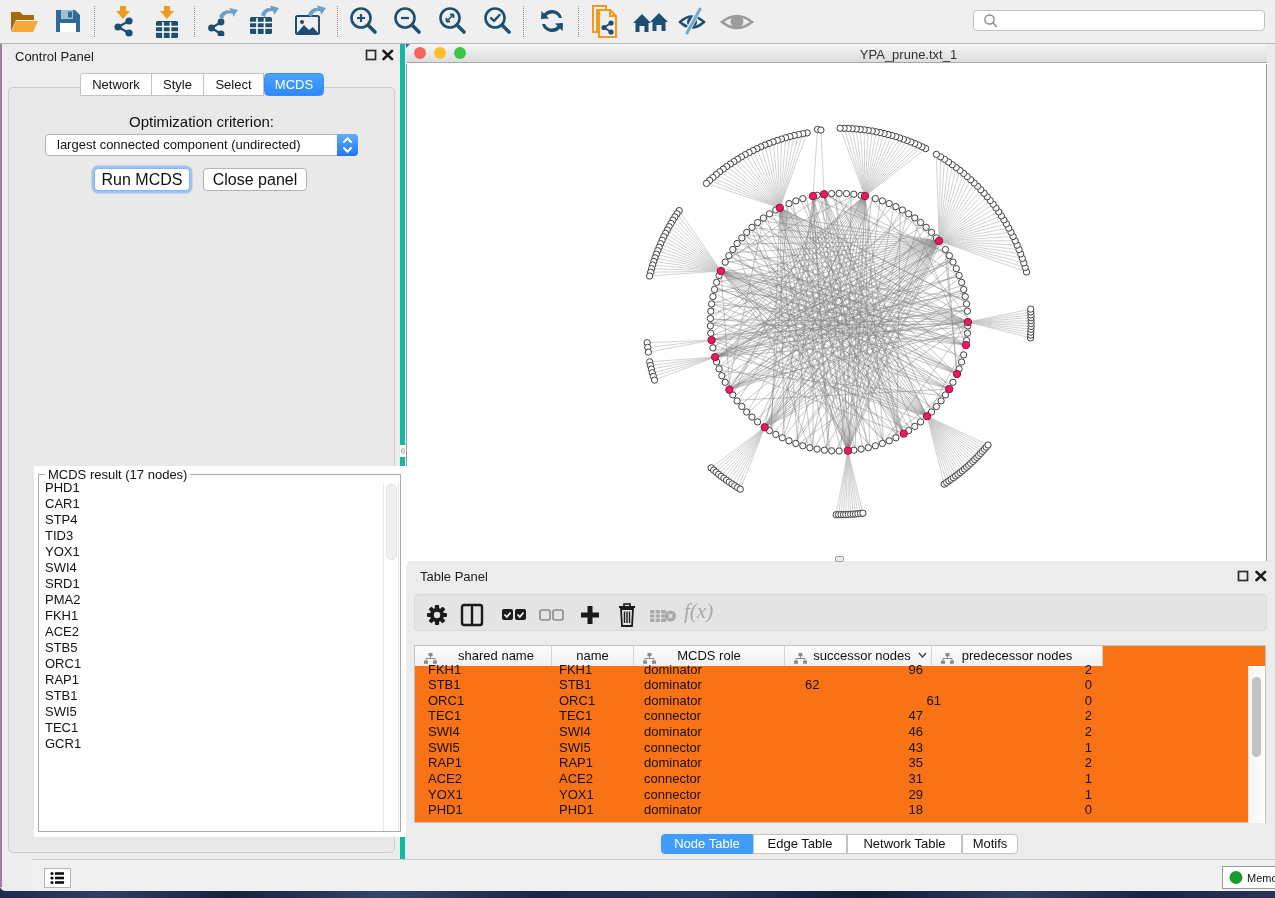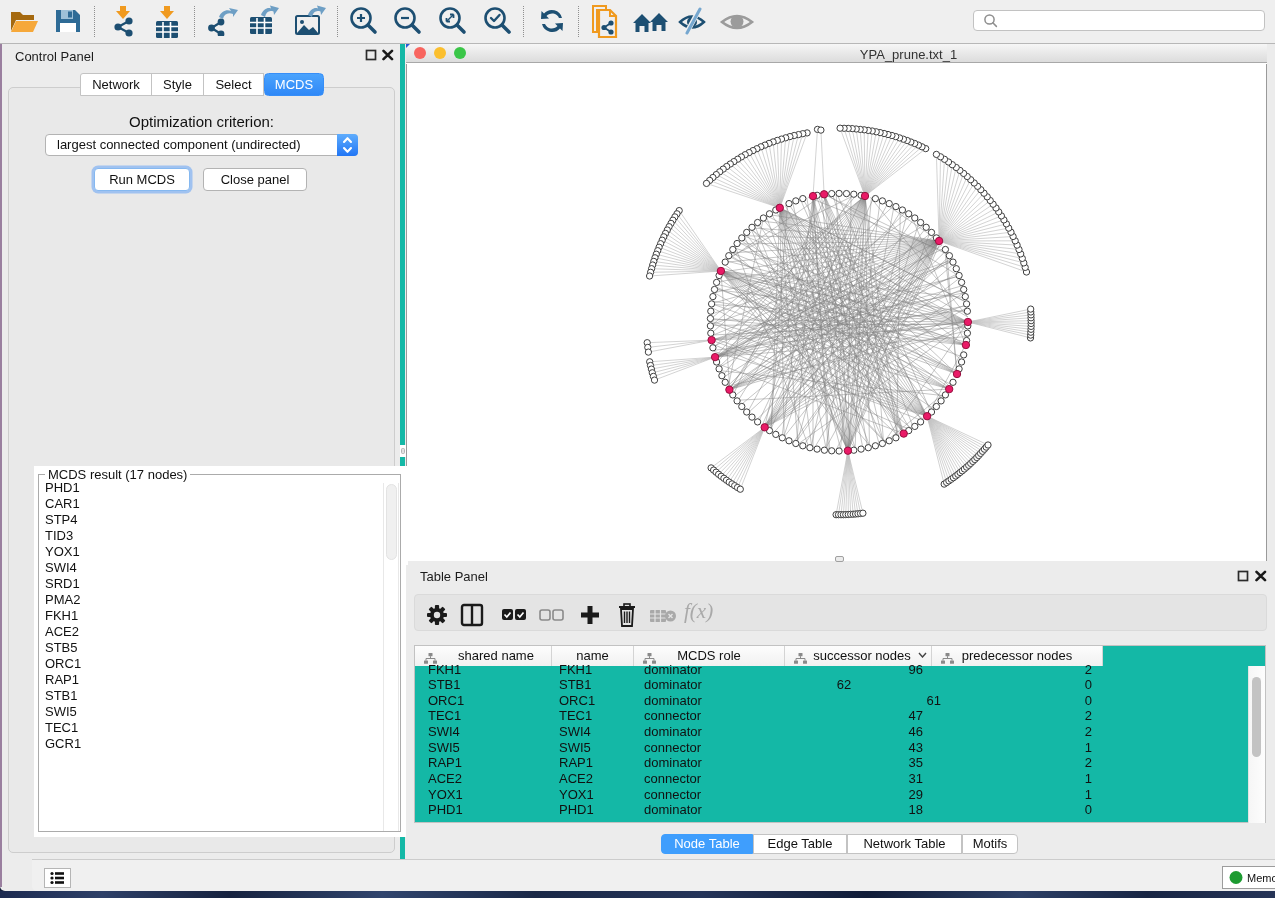--- a/index.html
+++ b/index.html
@@ -18,42 +18,42 @@
 
 
 #cpanel { position:absolute; left:4px; top:44px; width:401px; height:815px; background:#ececec; border-right:5px solid #14b8a6; }
 #cp-title { position:absolute; left:11px; top:5px; font-size:13px; color:#1c1c1c; }
 #cp-content { position:absolute; left:4px; top:43px; width:387px; height:766px; background:#e9e9e9; border:1px solid #cdcdcd; border-radius:5px; }
 .tab { position:absolute; top:29px; height:23px; font-size:13px; color:#111; background:#fff; border:1px solid #c3c3c3; text-align:center; line-height:21px; }
 .tabsel { background:linear-gradient(#4aa3fd,#2f88f7); color:#fff; border:1px solid #368ef8; border-radius:4.5px; }
 #optlabel { position:absolute; left:0; top:69px; width:395px; text-align:center; font-size:15px; color:#111; }
 #dropdown { position:absolute; left:41px; top:90px; width:313px; height:22px; background:#fff; border:1px solid #b3b3b3; border-radius:4px; font-size:13px; color:#111; line-height:20px; padding-left:11px; }
 #ddbtn { position:absolute; right:-1px; top:-1px; width:21px; height:22px; border-radius:0 4px 4px 0; background:linear-gradient(#5fadfd,#2176f5); }
-.btn { position:absolute; top:124px; height:23px; background:#fff; border:1px solid #b3b3b3; border-radius:4px; font-size:13px; color:#111; text-align:center; line-height:21px; }
+.btn { position:absolute; top:124px; height:23px; background:#fff; border:1px solid #b3b3b3; border-radius:4px; font-size:16px; color:#111; text-align:center; line-height:21px; }
 #runbtn { left:90px; width:96px; border:1px solid #85b8f0; box-shadow:0 0 0 2.5px rgba(121,174,245,.65); }
 #closebtn { left:199px; width:104px; }
 #mcdsbox { position:absolute; left:12px; top:422px; width:374px; height:371px; background:#fff;margin-left:18px; }
 #mcdsfs { position:absolute; left:4px; top:8px; width:363px; height:358px; border:1px solid #ababab; }
 #mcdslegend { position:absolute; left:6px; top:-8px; background:#fff; padding:0 3px; font-size:13px; color:#111; }
 #mcdslist { position:absolute; left:11px; top:13.5px; width:330px; font-size:13px; color:#111; line-height:16px; }
 #mcdssb { position:absolute; left:349px; top:17px; width:16px; height:348px; background:#ffffff; border-left:1px solid #e8e8e8; border-right:1px solid #e8e8e8; }
 #mcdssbthumb { position:absolute; left:2px; top:1px; width:11px; height:76px; background:#f0f0f0; border:1px solid #e3e3e3; border-radius:6px; }
 
 
 #netpanel { position:absolute; left:406px; top:44px; width:861px; height:517px; background:#fff; }
 #nettitle { position:absolute; left:0; top:0; width:861px; height:19px; background:linear-gradient(#f6f6f6,#dcdcdc); border-bottom:1px solid #a8a8a8; }
 .tl { position:absolute; top:3px; width:12px; height:12px; border-radius:50%; }
 #nettitletext { position:absolute; top:3px; width:100%; text-align:center; padding-left:144px; font-size:13px; color:#333; }
 #netcanvas { position:absolute; left:0; top:20px; width:861px; height:497px; background:#fff; border-left:1px solid #9a9a9a; border-right:1px solid #9a9a9a; }
 
 
 #tpanel { position:absolute; left:406px; top:565px; width:861px; height:294px; background:#ececec; }
 #tp-title { position:absolute; left:14px; top:4px; font-size:13px; color:#1c1c1c; }
 #tp-toolbar { position:absolute; left:8px; top:29px; width:853px; height:37px; background:#e4e4e4; border:1px solid #dadada; border-radius:4px; }
-#tbl { position:absolute; left:8px; top:80px; width:852px; height:178px; background:#14b8a6; border:1px solid #c2c2c2; }
+#tbl { position:absolute; left:8px; top:80px; width:852px; height:178px; background:#f97316; border:1px solid #c2c2c2; }
 .th { position:absolute; top:0; height:20px; border-right:1px solid #d4d4d4; background:linear-gradient(#fdfdfd,#f1f1f1); font-size:13px; color:#111; text-align:center; line-height:20px; }
 .row { position:absolute; font-size:13px; color:#111; height:16px; line-height:16px; }
 #tbl-sb { position:absolute; right:0px; top:20px; width:17px; height:157px; background:linear-gradient(90deg,#f6f6f6,#fdfdfd); border-left:1px solid #e3e3e3; }
 #tbl-thumb { position:absolute; left:3px; top:11px; width:9px; height:80px; background:#c3c3c3; border-radius:5px; }
 .btab { position:absolute; top:269px; height:20px; background:#fff; border:1px solid #c3c3c3; font-size:13px; color:#111; text-align:center; line-height:18px; }
 
 
 #statusbar { position:absolute; left:0; top:859px; width:1275px; height:32px; background:#f0f0f0; border-top:1px solid #cccccc; border-radius:0 0 5px 5px;margin-left:32px; }
 #listbtn { position:absolute; left:12px; top:8px; width:27px; height:20px; background:#fff; border:1px solid #b5b5b5; }
 #membtn { position:absolute; right:10px; top:6px; width:75px; height:23px; background:#fff; border:1px solid #9c9c9c; font-size:11px; color:#111; }
@@ -1031,21 +1031,21 @@
 <span style="position:absolute;left:13px">FKH1</span>
 <span style="position:absolute;left:144px">FKH1</span>
 <span style="position:absolute;left:229px">dominator</span>
 <span style="position:absolute;left:370px;width:138px;text-align:right">96</span>
 <span style="position:absolute;left:517px;width:160px;text-align:right">2</span>
 </div>
 <div class="row" style="top:31.1px;left:0;width:852px">
 <span style="position:absolute;left:13px">STB1</span>
 <span style="position:absolute;left:144px">STB1</span>
 <span style="position:absolute;left:229px">dominator</span>
-<span style="position:absolute;left:360px;width:138px;text-align:center">62</span>
+<span style="position:absolute;left:390px;width:138px;text-align:left">62</span>
 <span style="position:absolute;left:517px;width:160px;text-align:right">0</span>
 </div>
 <div class="row" style="top:46.8px;left:0;width:852px">
 <span style="position:absolute;left:13px">ORC1</span>
 <span style="position:absolute;left:144px">ORC1</span>
 <span style="position:absolute;left:229px">dominator</span>
 <span style="position:absolute;left:388px;width:138px;text-align:right">61</span>
 <span style="position:absolute;left:517px;width:160px;text-align:right">0</span>
 </div>
 <div class="row" style="top:62.4px;left:0;width:852px">

